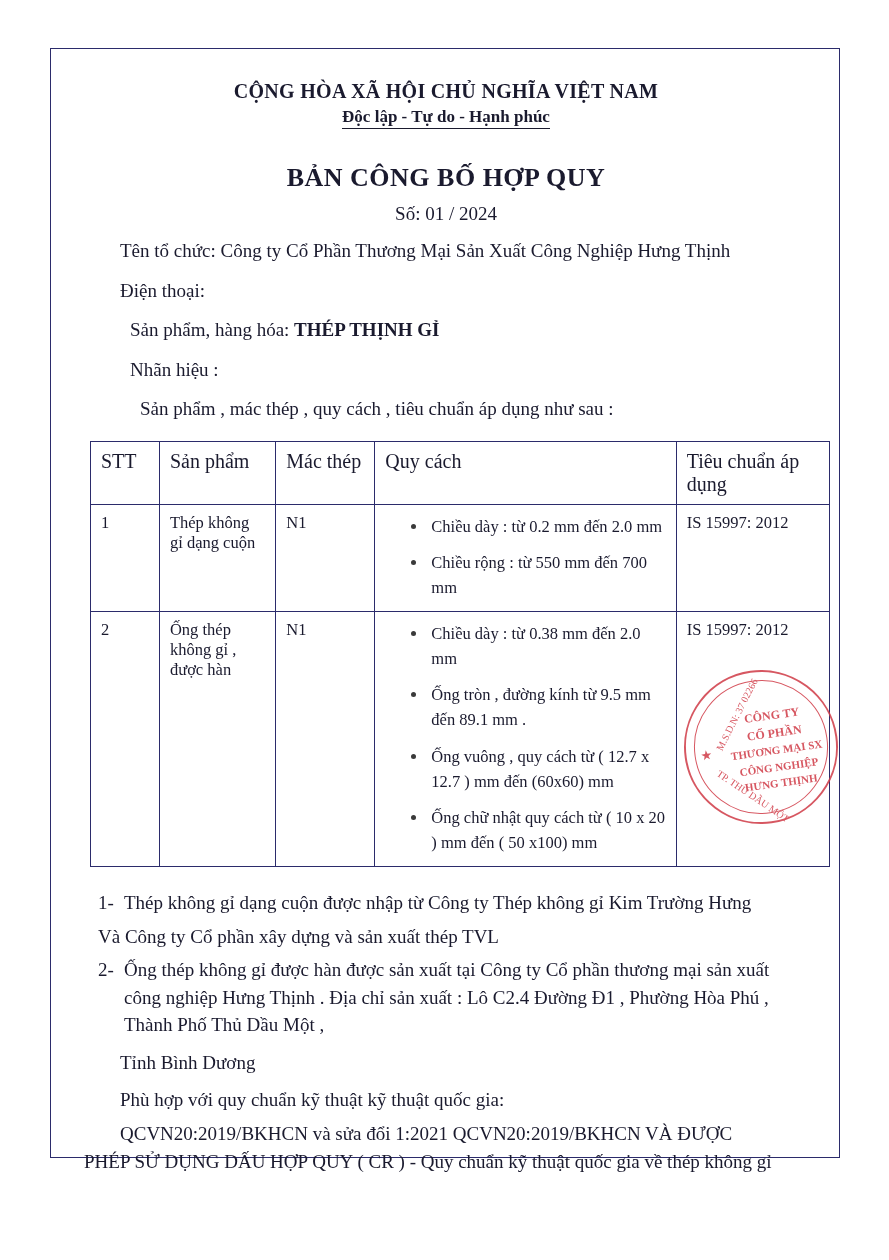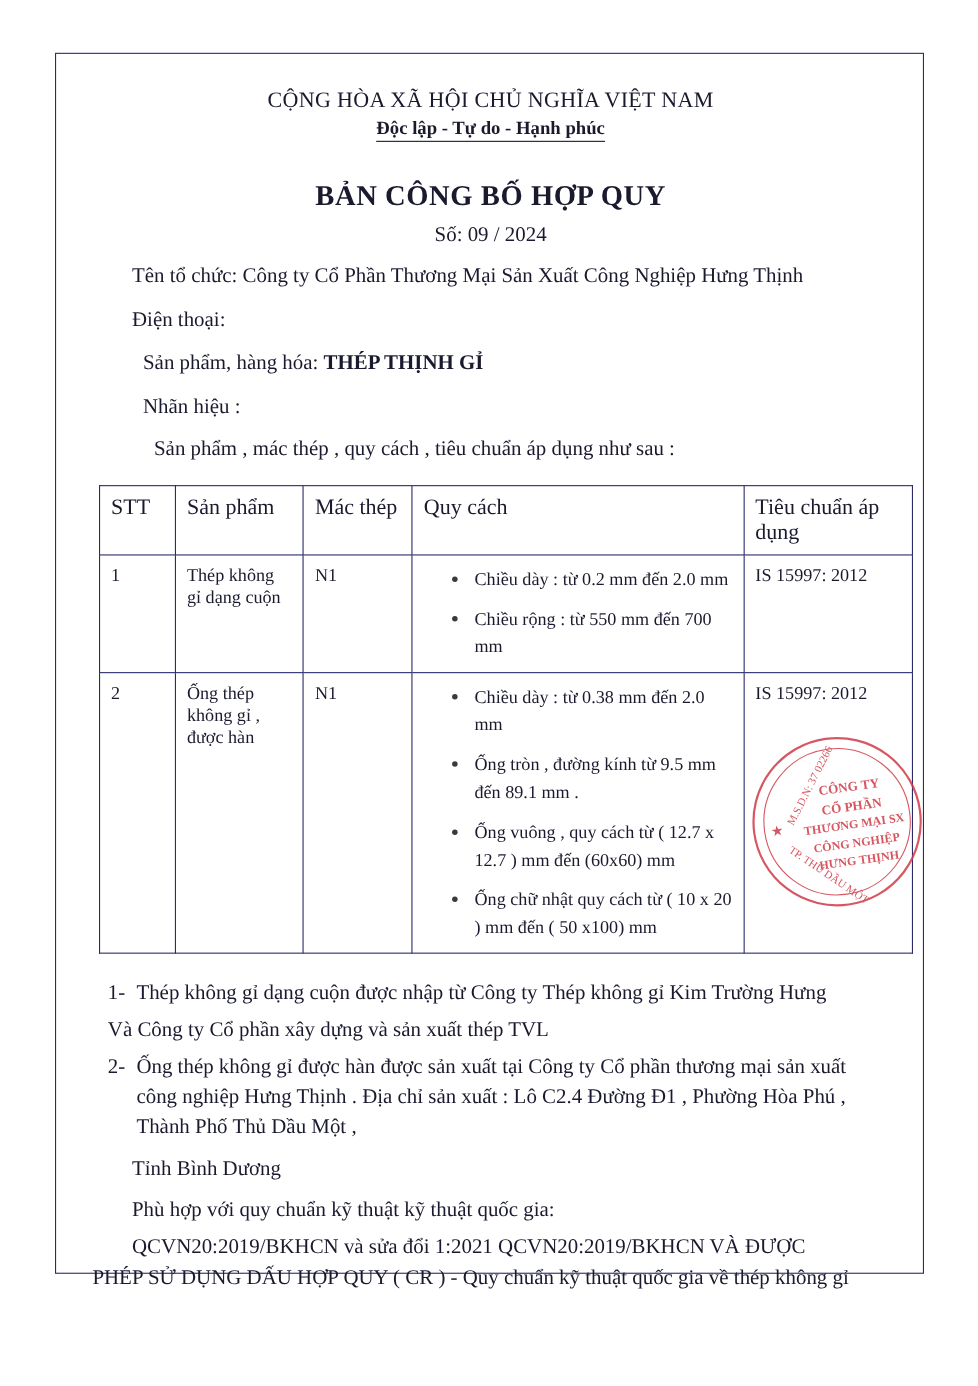--- a/index.html
+++ b/index.html
@@ -34,21 +34,21 @@
     position: absolute;
     left: 66px;
     top: 58px;
     width: 760px;
     box-sizing: border-box;
     padding: 10px 18px 0 18px;
   }
   .center { text-align: center; }
 
   .national-title {
-    font-weight: normal;
+    font-weight: bold;
     font-size: 20px;
     letter-spacing: 0.3px;
     margin-top: 12px;
   }
   .national-sub {
     font-weight: bold;
     font-size: 17px;
     margin-top: 4px;
     display: inline-block;
     border-bottom: 1.5px solid #1a1a2e;
@@ -216,21 +216,21 @@
   <div class="doc-frame"></div>
 
   <div class="inner">
 
     <div class="center">
       <div class="national-title">CỘNG HÒA XÃ HỘI CHỦ NGHĨA VIỆT NAM</div>
       <div><span class="national-sub">Độc lập - Tự do - Hạnh phúc</span></div>
     </div>
 
     <div class="center doc-title">BẢN CÔNG BỐ HỢP QUY</div>
-    <div class="center doc-number">Số: 09 / 2024</div>
+    <div class="center doc-number">Số: 01 / 2024</div>
 
     <div class="para indent-1">Tên tổ chức: Công ty Cổ Phần Thương Mại Sản Xuất Công Nghiệp Hưng Thịnh</div>
     <div class="para indent-1">Điện thoại:</div>
 
     <div class="para indent-2">
       <span>Sản phẩm, hàng hóa:</span>
       <span class="strong">THÉP THỊNH GỈ</span>
     </div>
     <div class="para indent-2">Nhãn hiệu :</div>
     <div class="para indent-3">Sản phẩm , mác thép , quy cách , tiêu chuẩn áp dụng như sau :</div>

